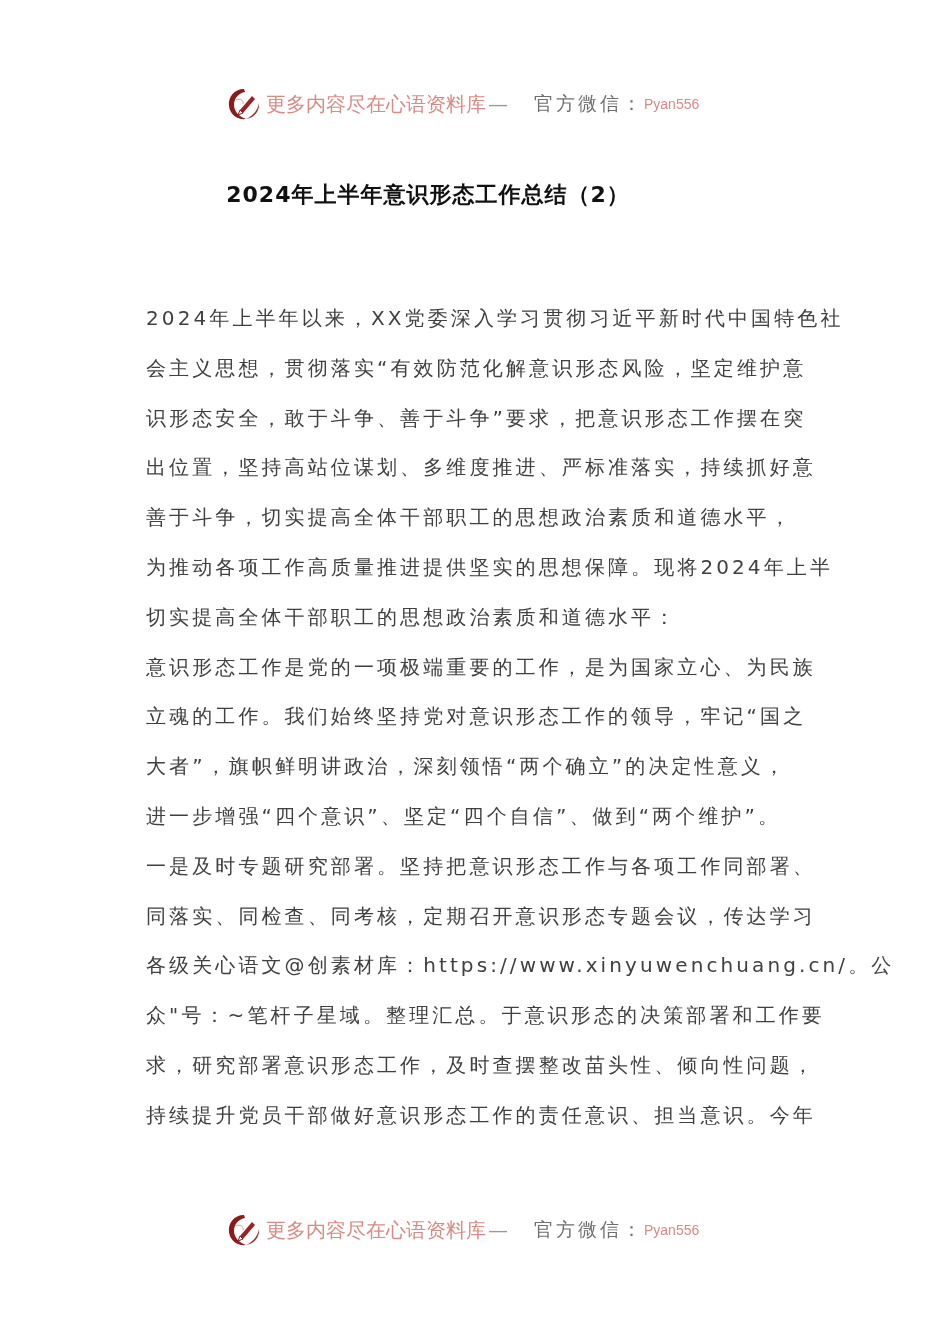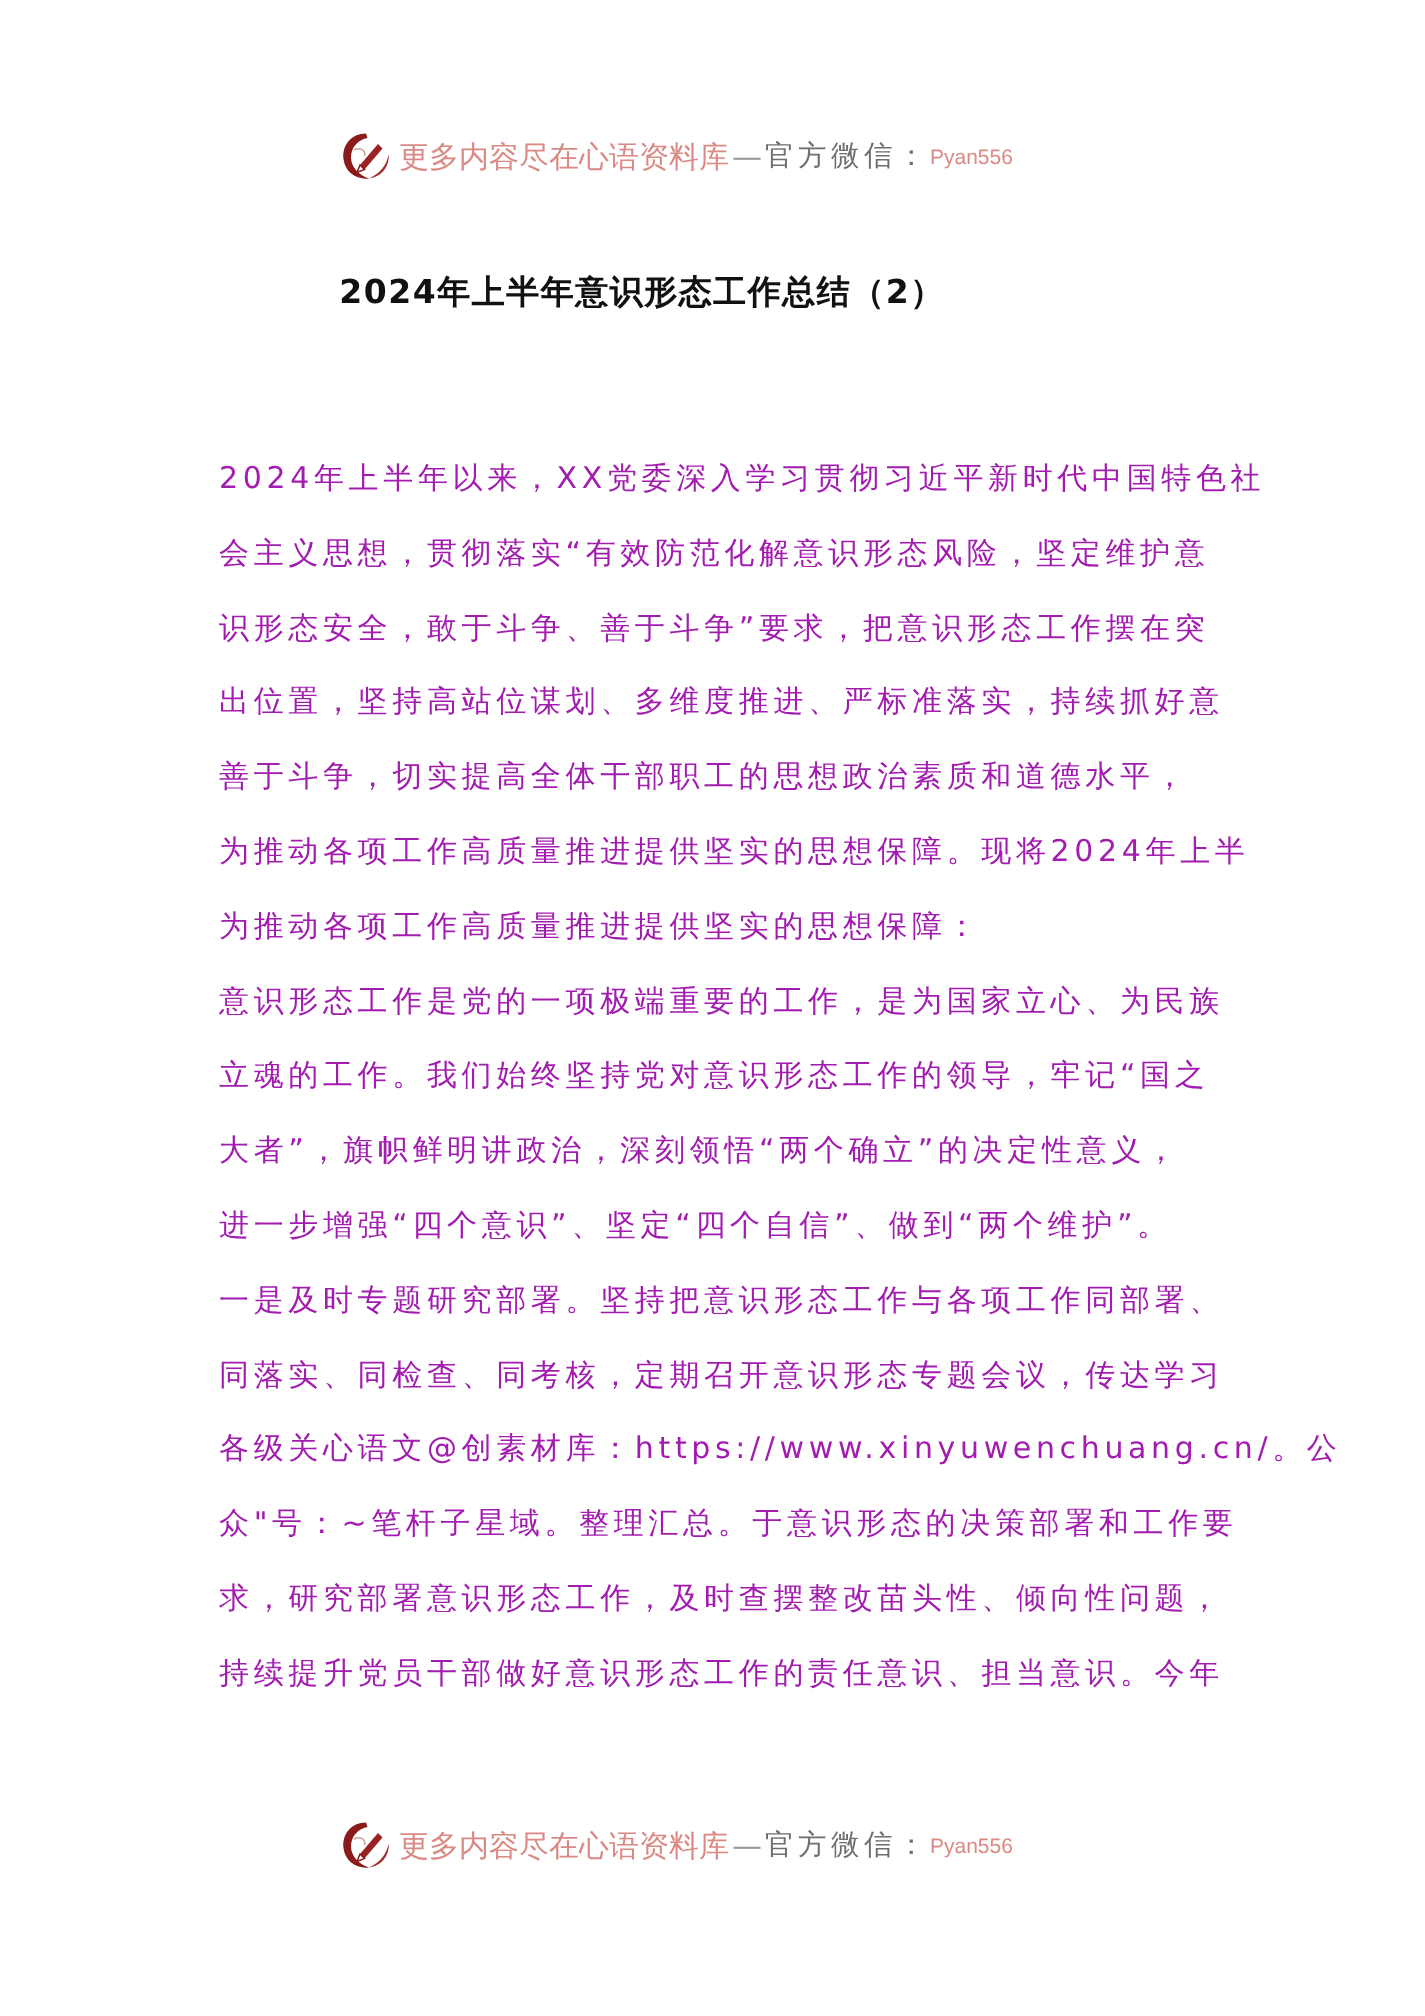--- a/index.html
+++ b/index.html
@@ -4,26 +4,26 @@
 <style>
   html, body { margin: 0; padding: 0; background: #ffffff; }
   body { width: 950px; height: 1344px; position: relative; overflow: hidden;
          font-family: "DejaVu Sans", "Liberation Sans", sans-serif; color: #1a1a1a; }
   .banner { position: absolute; left: 226px; height: 40px; display: flex; align-items: center; white-space: nowrap; }
   .banner.top { top: 84px; }
   .banner.bottom { top: 1210px; }
   .banner .logo { width: 36px; height: 36px; margin-right: 4px; flex: 0 0 36px; }
   .banner .red { color: #d98a84; font-family: "DejaVu Serif", "Liberation Serif", serif; font-size: 20px; letter-spacing: 0px; }
   .banner .dash { color: #9a9a9a; font-size: 20px; margin: 0 2px; }
-  .banner .gray { color: #6f6f6f; font-family: "DejaVu Serif", "Liberation Serif", serif; font-size: 19px; letter-spacing: 3px; }
+  .banner .gray { color: #6f6f6f; font-family: "DejaVu Serif", "Liberation Serif", serif; font-size: 19px; letter-spacing: 3px; margin-left: 24px; }
   .banner .id { color: #d98a84; font-family: "Liberation Sans", sans-serif; font-size: 14px; }
   .title { position: absolute; top: 180px; left: 0; width: 856px; text-align: center;
            font-size: 22px; font-weight: bold; letter-spacing: 1px; color: #111; }
   .content { position: absolute; left: 146px; top: 298px; width: 660px; }
-  .line { height: 49.8px; line-height: 40px; font-size: 20px; white-space: nowrap; letter-spacing: 3.1px; color: #a21caf; }
+  .line { height: 49.8px; line-height: 40px; font-size: 20px; white-space: nowrap; letter-spacing: 3.1px; color: #404040; }
 </style>
 </head>
 <body>
 
 <div class="banner top">
   <svg class="logo" viewBox="0 0 36 36">
     <path d="M18 3 C8 3 2 11 3 20 C4 29 12 34 20 33 C14 31 8 26 8 19 C8 12 13 7 19 6 Z" fill="#8b1a1a"></path>
     <path d="M20 33 C28 32 34 25 33 17 C32 24 27 30 20 33 Z" fill="#a52a2a"></path>
     <path d="M14 24 L26 10 L29 13 L17 27 Z" fill="#9b2222"></path>
     <path d="M14 24 L12 29 L17 27 Z" fill="#ffffff" stroke="#8b1a1a" stroke-width="1"></path>
@@ -37,21 +37,21 @@
 
 <div class="title">2024年上半年意识形态工作总结（2）</div>
 
 <div class="content">
   <div class="line">2024年上半年以来，XX党委深入学习贯彻习近平新时代中国特色社</div>
   <div class="line">会主义思想，贯彻落实“有效防范化解意识形态风险，坚定维护意</div>
   <div class="line">识形态安全，敢于斗争、善于斗争”要求，把意识形态工作摆在突</div>
   <div class="line">出位置，坚持高站位谋划、多维度推进、严标准落实，持续抓好意</div>
   <div class="line">善于斗争，切实提高全体干部职工的思想政治素质和道德水平，</div>
   <div class="line">为推动各项工作高质量推进提供坚实的思想保障。现将2024年上半</div>
-  <div class="line">为推动各项工作高质量推进提供坚实的思想保障：</div>
+  <div class="line">切实提高全体干部职工的思想政治素质和道德水平：</div>
   <div class="line">意识形态工作是党的一项极端重要的工作，是为国家立心、为民族</div>
   <div class="line">立魂的工作。我们始终坚持党对意识形态工作的领导，牢记“国之</div>
   <div class="line">大者”，旗帜鲜明讲政治，深刻领悟“两个确立”的决定性意义，</div>
   <div class="line">进一步增强“四个意识”、坚定“四个自信”、做到“两个维护”。</div>
   <div class="line">一是及时专题研究部署。坚持把意识形态工作与各项工作同部署、</div>
   <div class="line">同落实、同检查、同考核，定期召开意识形态专题会议，传达学习</div>
   <div class="line">各级关心语文@创素材库：https://www.xinyuwenchuang.cn/。公</div>
   <div class="line">众"号：~笔杆子星域。整理汇总。于意识形态的决策部署和工作要</div>
   <div class="line">求，研究部署意识形态工作，及时查摆整改苗头性、倾向性问题，</div>
   <div class="line">持续提升党员干部做好意识形态工作的责任意识、担当意识。今年</div>

